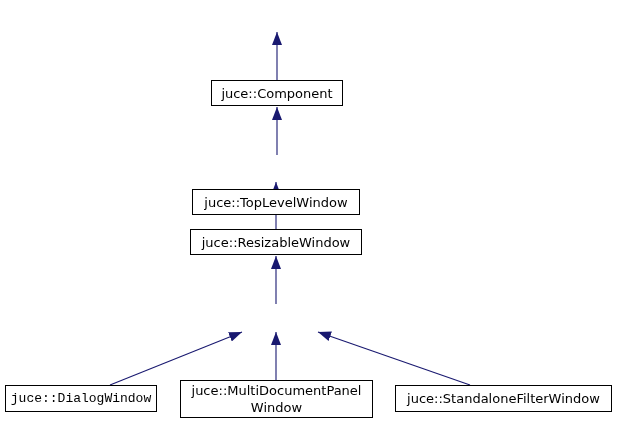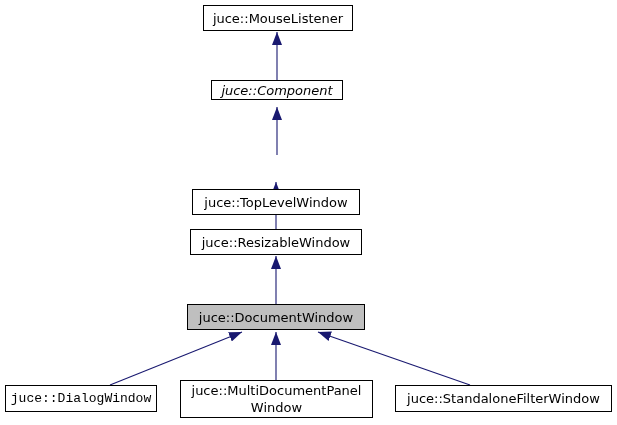--- a/index.html
+++ b/index.html
@@ -62,39 +62,33 @@
     </defs>
     <line class="edge" x1="277" y1="80" x2="277" y2="32" marker-end="url(#arrow)"></line>
     <line class="edge" x1="277" y1="155" x2="277" y2="107" marker-end="url(#arrow)"></line>
     <line class="edge" x1="276" y1="229" x2="276" y2="182" marker-end="url(#arrow)"></line>
     <line class="edge" x1="276" y1="304" x2="276" y2="256" marker-end="url(#arrow)"></line>
     <line class="edge" x1="110" y1="385" x2="242" y2="332" marker-end="url(#arrow)"></line>
     <line class="edge" x1="276" y1="380" x2="276" y2="332" marker-end="url(#arrow)"></line>
     <line class="edge" x1="470" y1="385" x2="318" y2="332" marker-end="url(#arrow)"></line>
   </svg>
 
-  <div class="node" style="left:203px; top:5px; width:150px; height:26px;">
-    <span>juce::MouseListener</span>
-  </div>
 
-  <div class="node" style="left:211px; top:80px; width:132px; height:20px;font-style:italic;">
+  <div class="node" style="left:211px; top:80px; width:132px; height:26px;">
     <span>juce::Component</span>
   </div>
 
   <div class="node" style="left:192px; top:155px; width:168px; height:26px;margin-top:34px;">
     <span>juce::TopLevelWindow</span>
   </div>
 
   <div class="node" style="left:190px; top:229px; width:172px; height:26px;text-align:right;">
     <span>juce::ResizableWindow</span>
   </div>
 
-  <div class="node highlight" style="left:187px; top:304px; width:178px; height:26px;">
-    <span>juce::DocumentWindow</span>
-  </div>
 
   <div class="node" style="left:5px; top:385px; width:152px; height:27px;font-family:Liberation Mono, monospace;">
     <span>juce::DialogWindow</span>
   </div>
 
   <div class="node" style="left:180px; top:380px; width:193px; height:38px;">
     <span>juce::MultiDocumentPanel</span>
     <span>Window</span>
   </div>
 

